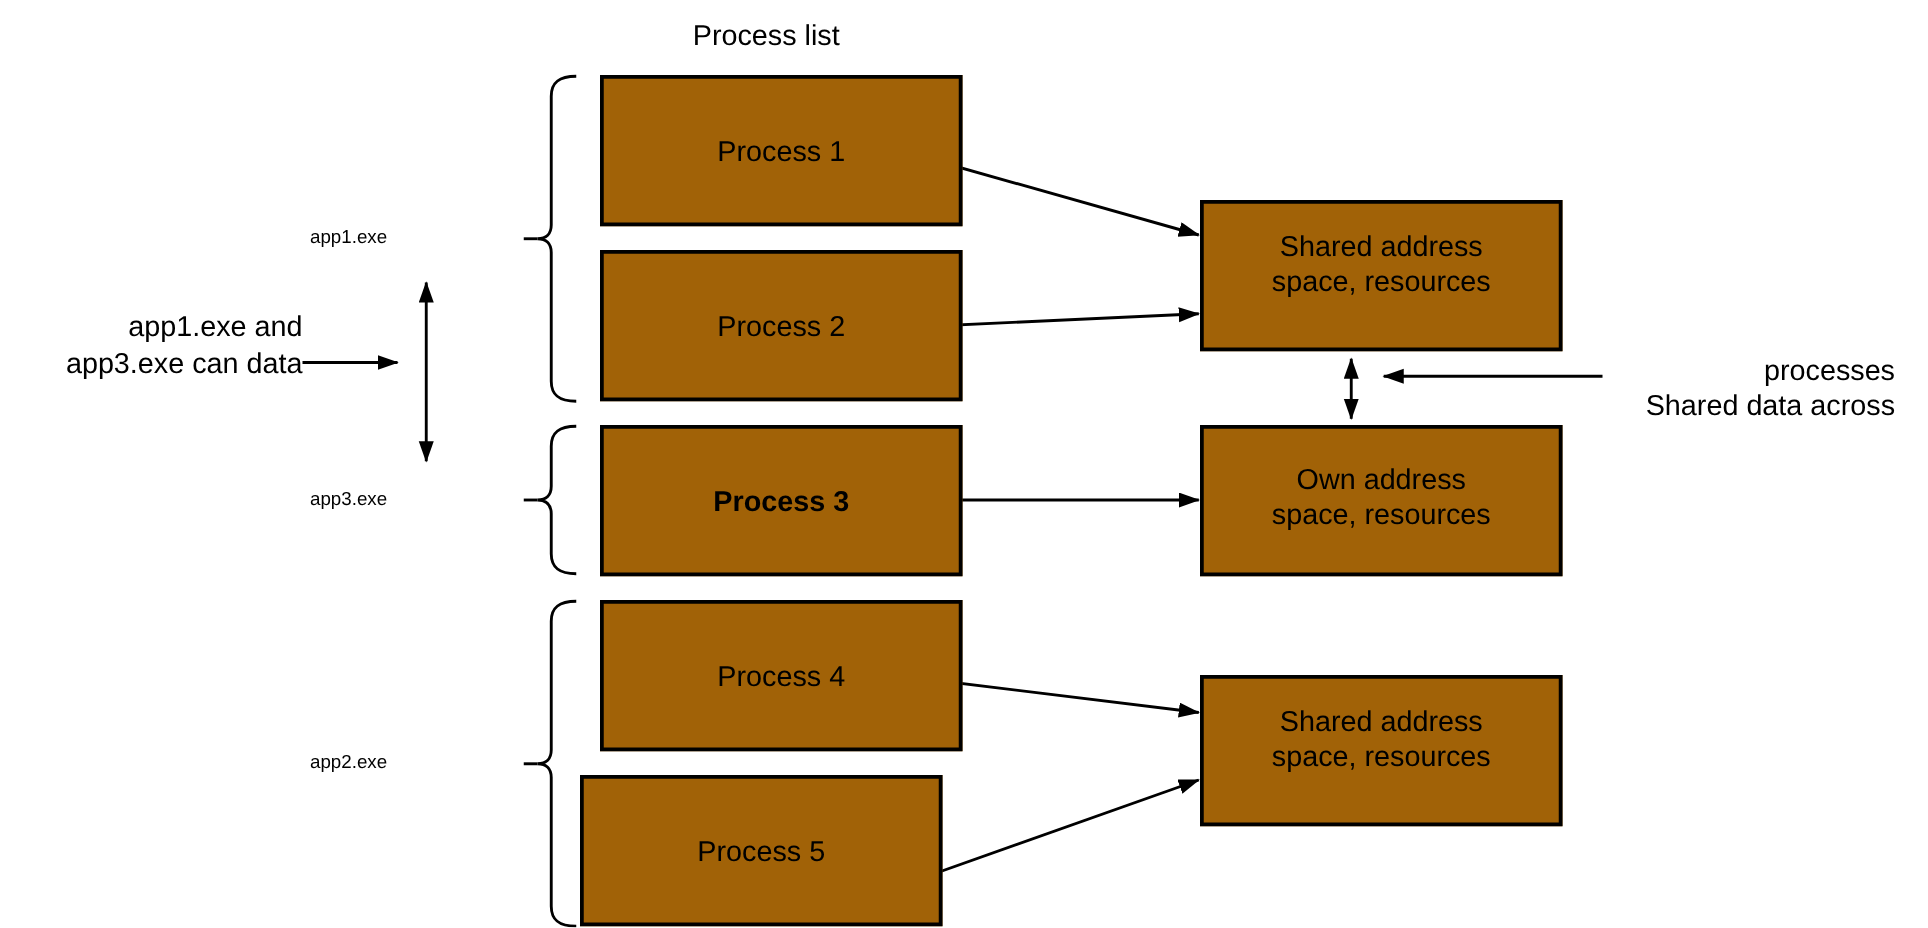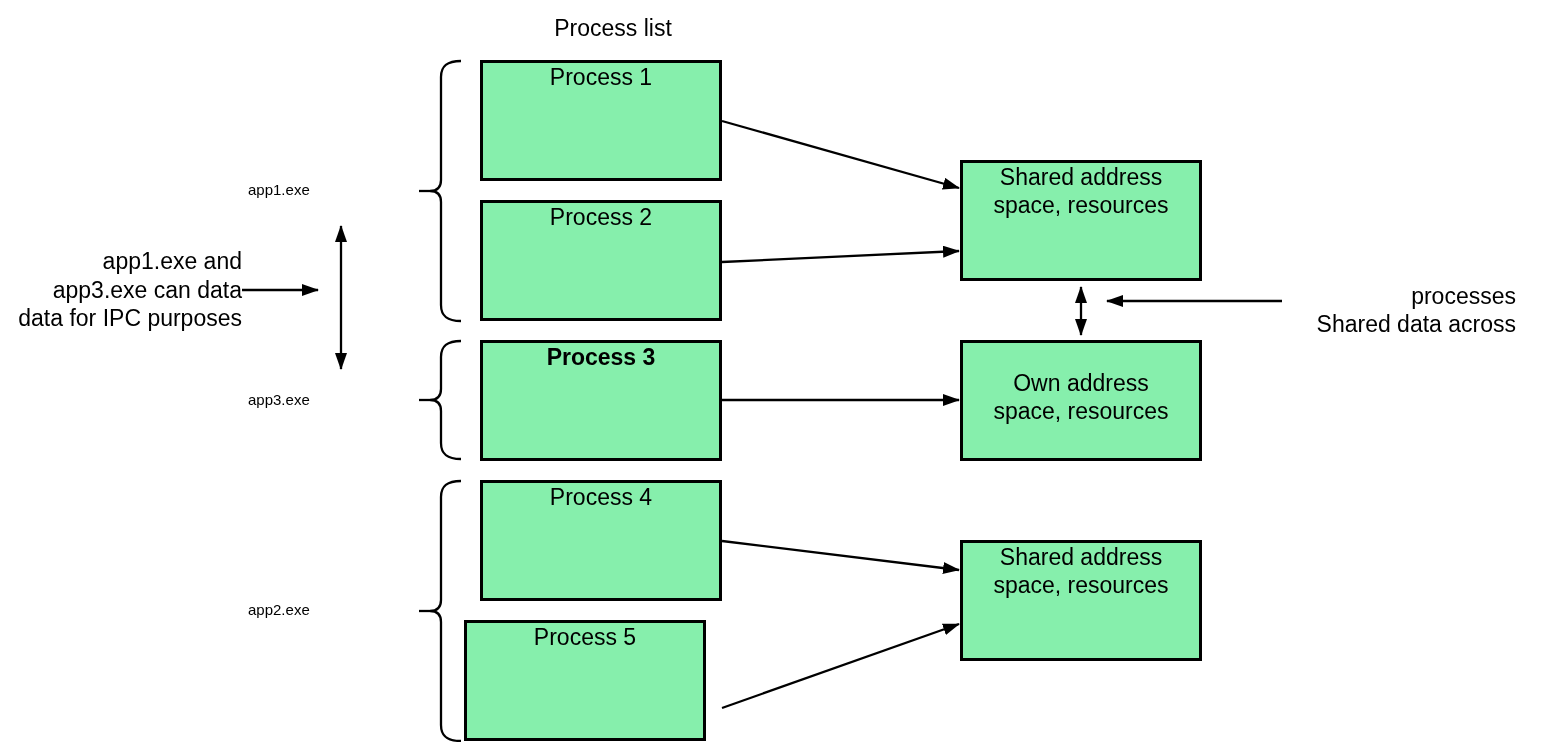--- a/index.html
+++ b/index.html
@@ -19,36 +19,37 @@
   }
   .connector-layer path.brace,
   .connector-layer line {
     stroke: #000000;
     stroke-width: 2.3;
     fill: none;
   }
   .connector-layer .arrowhead-fill { fill: #000000; }
   .box {
     position: absolute;
-    width: 242px;
+    width: 290px;
     height: 121px;
     border: 3px solid #000000;
     box-sizing: border-box;
-    background: #86efac;
+    background: #a16207;
     display: flex;
+    align-items: center;
     justify-content: center;
     font-size: 23px;
     line-height: 28px;
     text-align: center;
   }
   .resource-box {
     flex-direction: column;
     justify-content: flex-start;
   }
-  .resource-box.pad-shared { }
+  .resource-box.pad-shared { padding-top: 20px; }
   .resource-box.pad-own { padding-top: 26px; }
   .diagram-title {
     position: absolute;
     left: 492px;
     top: 16px;
     width: 242px;
     text-align: center;
     font-size: 23px;
     line-height: 24px;
   }
@@ -137,20 +138,19 @@
     <span>space, resources</span>
   </div>
 
   <div class="app-label" style="top:178px;">app1.exe</div>
   <div class="app-label" style="top:388px;">app3.exe</div>
   <div class="app-label" style="top:598px;">app2.exe</div>
 
   <div class="note" id="ipc-note">
     <span>app1.exe and</span>
     <span>app3.exe can data</span>
-    <span>data for IPC purposes</span>
   </div>
   <div class="note" id="shared-data-note">
     <span>processes</span>
     <span>Shared data across</span>
   </div>
 
 </div>
 
 </body></html>

